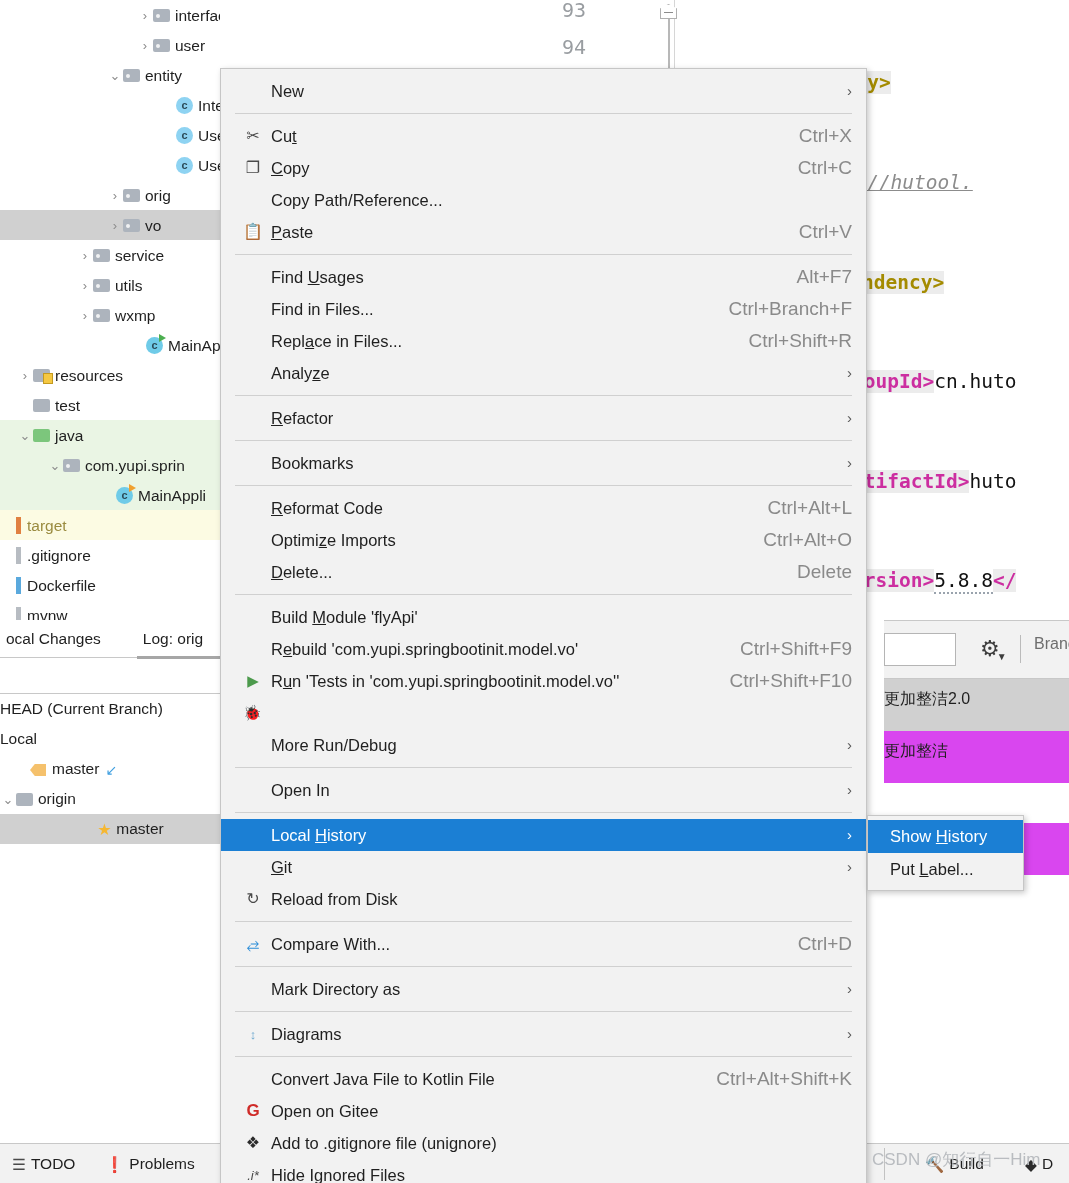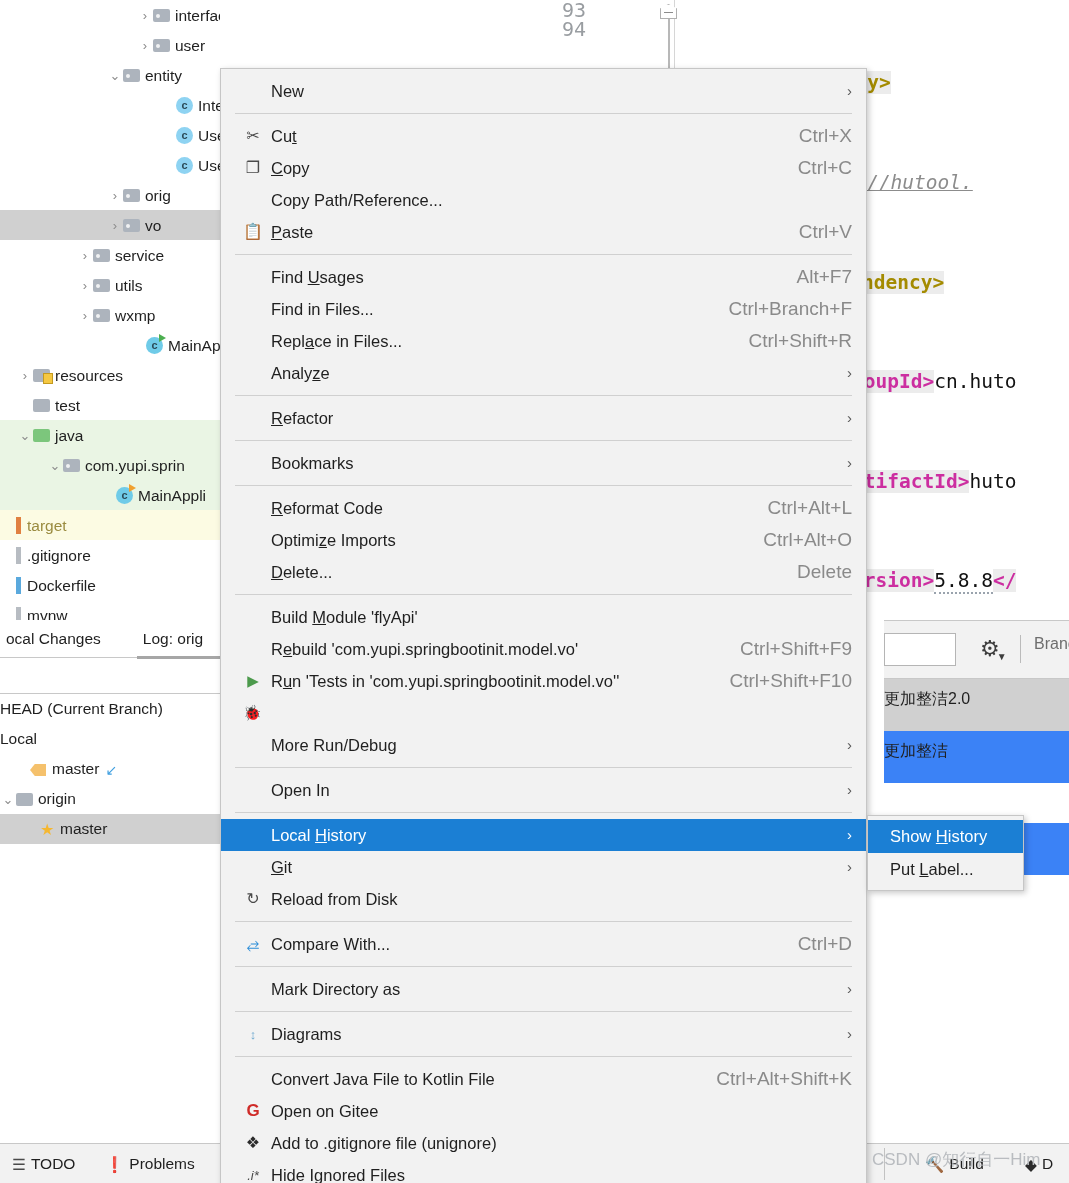--- a/index.html
+++ b/index.html
@@ -138,21 +138,21 @@
   }
   .vcs-tab.active::after {
     content: ""; position: absolute; left: 0; right: -20px; bottom: -1px;
     height: 3px; background: #a6a6a6;
   }
   #vcs-toolbar { height: 36px; border-bottom: 1px solid #c8c8c8; background: #fff; }
   .br-row {
     height: 30px; line-height: 30px; font-size: 15.5px;
     white-space: nowrap; padding-left: 0;
   }
-  .br-row.sel { background: #d0d0d0; }
+  .br-row.sel { background: #d0d0d0; text-align: center; }
 
   
   #commits-panel {
     position: absolute; left: 884px; top: 621px; right: 0; height: 320px;
     background: #ffffff; overflow: hidden;
   }
   #commits-toolbar {
     position: relative; height: 58px; background: #f2f2f2;
     border-bottom: 1px solid #c8c8c8;
   }
@@ -169,21 +169,21 @@
     background: #bbb;
   }
   #branch-label {
     position: absolute; left: 150px; top: 14px; font-size: 16px; color: #6e6e6e;
   }
   .commit-row {
     height: 52px; line-height: 40px; font-size: 16px;
     white-space: nowrap; overflow: hidden;
   }
   .commit-row.sel { background: #d0d0d0; }
-  .commit-row.cur { background: #3b82f6; }
+  .commit-row.cur { background: #d946ef; }
   #commits-blue-fill {
     position: absolute; left: 884px; top: 861px; right: 0; height: 80px;
     background: #e5f6fd;
   }
 
   
   #context-menu {
     position: absolute; left: 220px; top: 68px; width: 647px;
     background: #f2f2f2; border: 1px solid #c6c6c6;
     box-shadow: 2px 2px 6px rgba(0,0,0,0.22);
@@ -263,21 +263,21 @@
       <div class="tree-row green"><span style="display:inline-block;width:100px;"></span><span class="arrow empty">›</span><span class="cicon run test">c</span><span class="lbl" style="">MainAppli</span></div>
       <div class="tree-row yellow"><span style="display:inline-block;width:0px;"></span><span class="arrow empty">›</span><span class="barmark" style="background:#e08040"></span><span class="lbl" style="color:#9a8b40;">target</span></div>
       <div class="tree-row"><span style="display:inline-block;width:0px;"></span><span class="arrow empty">›</span><span class="barmark" style="background:#b7bcc2"></span><span class="lbl" style="">.gitignore</span></div>
       <div class="tree-row"><span style="display:inline-block;width:0px;"></span><span class="arrow empty">›</span><span class="barmark" style="background:#5aa9dd"></span><span class="lbl" style="">Dockerfile</span></div>
       <div class="tree-row"><span style="display:inline-block;width:0px;"></span><span class="arrow empty">›</span><span class="barmark" style="background:#b7bcc2"></span><span class="lbl" style="">mvnw</span></div>
     </div>
 
   <div id="editor-area">
     <div id="gutter">
       <div class="ln" style="top:-2px;">93</div>
-      <div class="ln" style="top:17px;">94</div>
+      <div class="ln" style="top:35px;">94</div>
       <div class="fold-mark" style="top:4px;"></div>
       <div class="fold-line" style="top:19px; height:55px;"></div>
     </div>
     <div id="code">
       <div class="code-line"><span class="tok-tag hl-bg">&lt;/dependency&gt;</span></div>
       <div class="code-line"><span class="tok-comment">&lt;!-- </span><span class="tok-link">https://hutool.</span></div>
       <div class="code-line" style="padding-left:124px;"><span class="tok-tag hl-bg">ndency&gt;</span></div>
       <div class="code-line" style="padding-left:114px;"><span class="tok-attr hl-bg">roupId&gt;</span><span class="tok-txt">cn.huto</span></div>
       <div class="code-line" style="padding-left:114px;"><span class="tok-attr hl-bg">rtifactId&gt;</span><span class="tok-txt">huto</span></div>
       <div class="code-line" style="padding-left:114px;"><span class="tok-attr hl-bg">ersion&gt;</span><span class="tok-txt squig">5.8.8</span><span class="tok-attr hl-bg">&lt;/</span></div>

